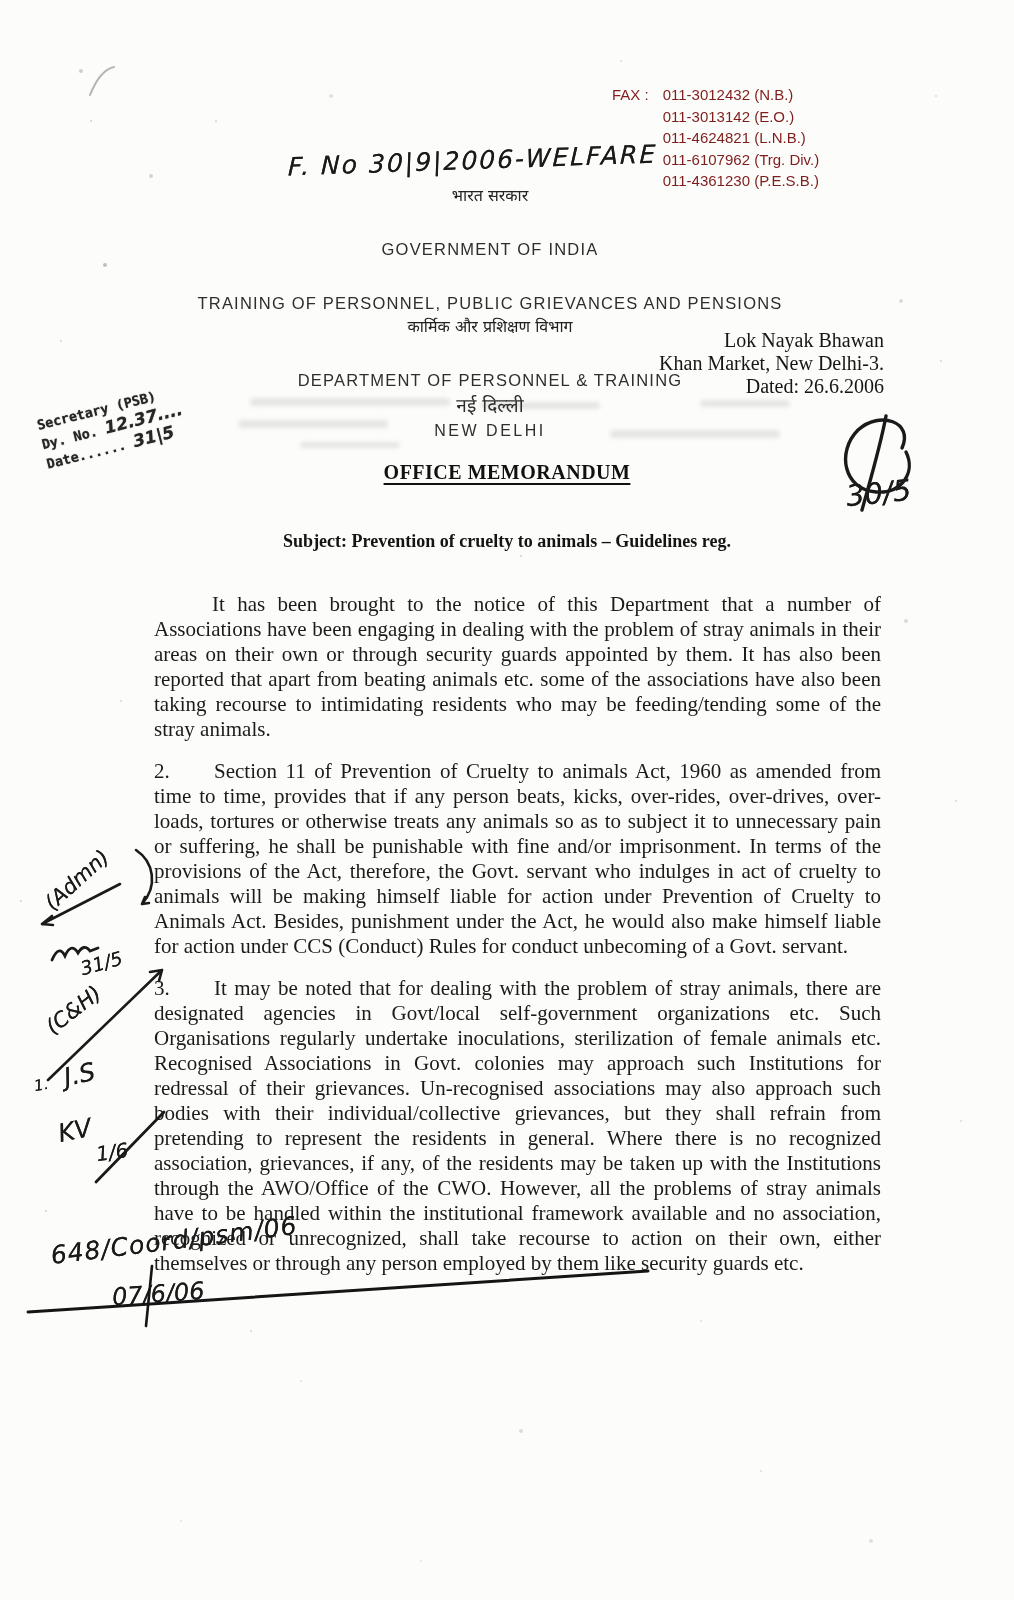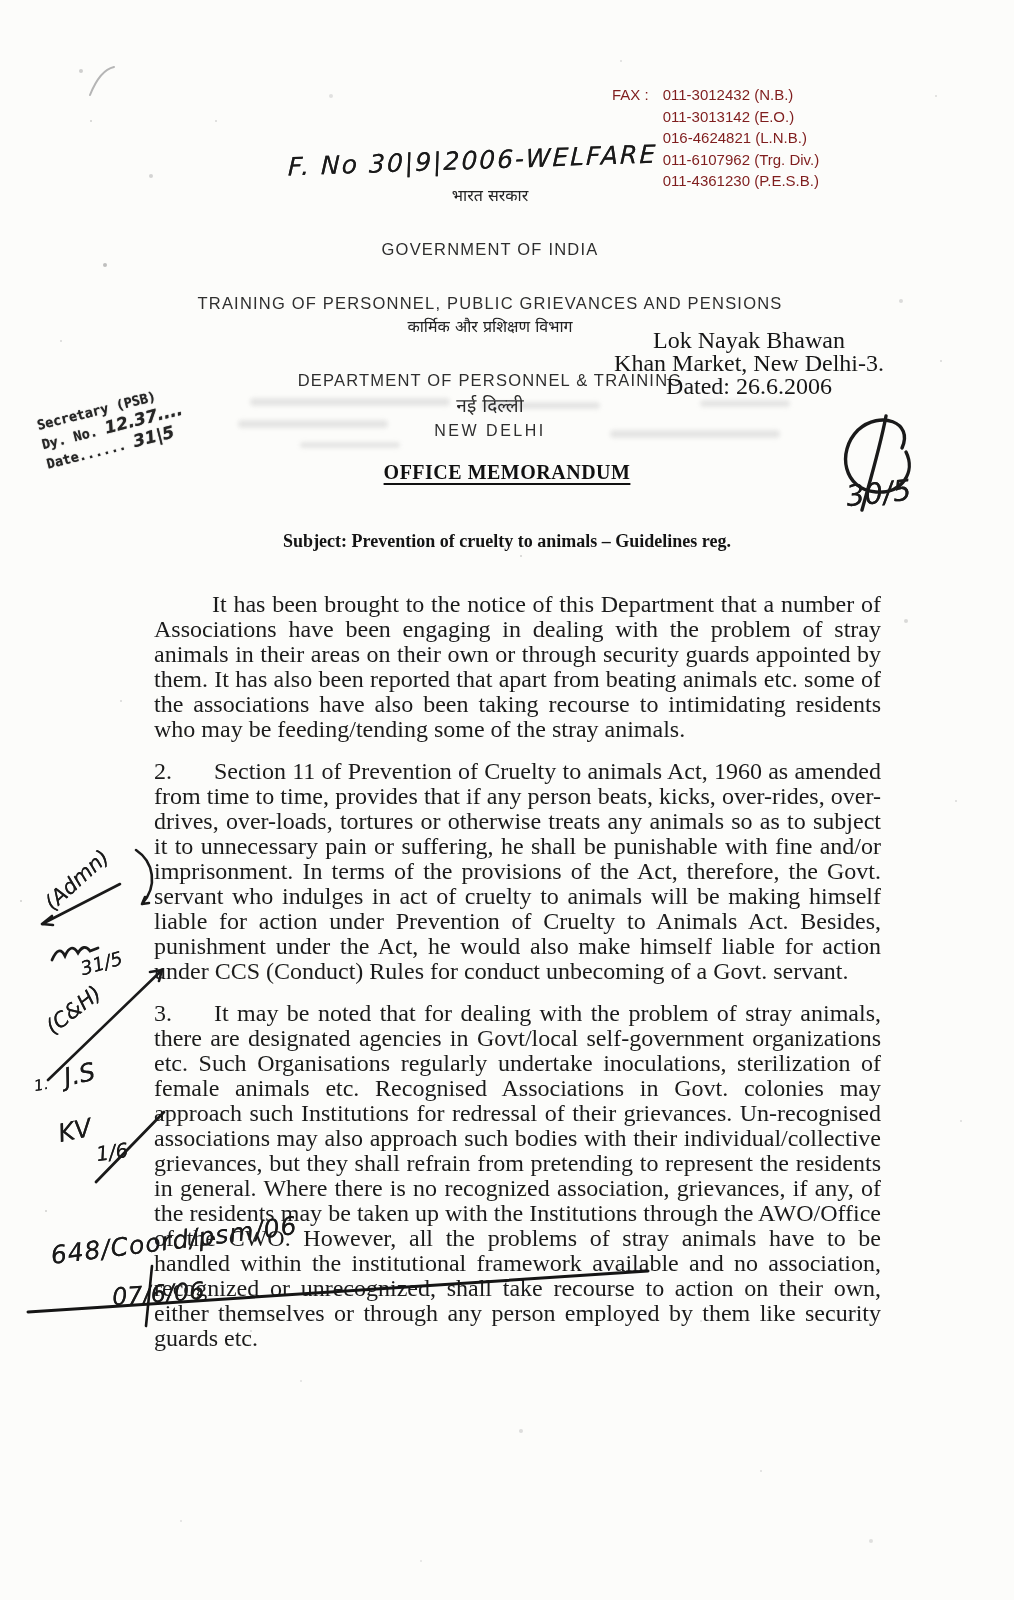--- a/index.html
+++ b/index.html
@@ -35,36 +35,36 @@
     text-shadow:0 0 .4px #333;}
   .fileno{position:absolute;top:146px;left:288px;font-size:25px;letter-spacing:2px;
     transform:rotate(-2deg) skewX(-4deg);}
   
   .hdr{position:absolute;top:184px;left:90px;width:800px;text-align:center;color:#2b2b2b;}
   .hdr .hi{font-family:"DejaVu Sans","Liberation Sans", sans-serif;font-size:16px;line-height:23px;color:#222;}
   .hdr .en{font-family:"Liberation Sans", sans-serif;font-size:16.5px;line-height:24px;letter-spacing:1.2px;color:#2e2e2e;margin-top:30px;}
   .hdr .city-hi{font-family:"DejaVu Sans","Liberation Sans", sans-serif;font-size:19px;line-height:26px;}
   .hdr .city-en{font-family:"Liberation Sans", sans-serif;font-size:16px;letter-spacing:2.5px;line-height:25px;color:#2e2e2e;}
   
-  .addr{position:absolute;top:329px;right:130px;text-align:center;font-size:24px;line-height:23px;color:#161616;}
+  .addr{position:absolute;top:329px;right:130px;text-align:right;font-size:20px;line-height:23px;color:#161616;}
   
   .stamp{position:absolute;top:398px;left:40px;transform:rotate(-14deg);
     font-family:"DejaVu Sans Mono", monospace;font-weight:bold;font-size:13.5px;
     color:#141414;line-height:19px;text-shadow:0 0 1px #444;opacity:.92;white-space:nowrap;}
   .stamp-hw{font-family:"DejaVu Sans", sans-serif;font-style:italic;font-size:17px;font-weight:bold;}
   
   .memo-title{position:absolute;top:461px;left:0;width:1014px;text-align:center;
     font-size:20px;font-weight:bold;letter-spacing:.5px;color:#111;}
   .memo-title span{text-decoration:underline;text-underline-offset:4px;}
   
   .subject{position:absolute;top:531px;left:0;width:1014px;text-align:center;
     font-size:18px;font-weight:bold;color:#141414;}
   
   .bodytext{position:absolute;top:592px;left:154px;width:727px;
-    font-size:24px;line-height:25px;text-align:justify;color:#1b1b1b;}
+    font-size:21px;line-height:25px;text-align:justify;color:#1b1b1b;}
   .bodytext p{margin:0 0 17px 0;}
   .bodytext p.indent{text-indent:58px;}
   .pnum{display:inline-block;width:60px;}
   
   .ann{position:absolute;white-space:nowrap;}
   .ann-admn{top:868px;left:38px;font-size:21px;transform:rotate(-42deg);}
   .ann-315{top:952px;left:80px;font-size:19px;transform:rotate(-16deg);}
   .ann-coah{top:998px;left:42px;font-size:21px;transform:rotate(-38deg);}
   .ann-one{top:1076px;left:34px;font-size:15px;transform:rotate(-10deg);}
   .ann-js{top:1060px;left:64px;font-size:25px;transform:rotate(-12deg);}
@@ -87,21 +87,21 @@
   <div class="smudge" style="top:402px;left:480px;width:120px;height:7px;"></div>
   <div class="smudge" style="top:430px;left:610px;width:170px;height:8px;"></div>
   <div class="smudge" style="top:400px;left:700px;width:90px;height:7px;"></div>
   <div class="smudge" style="top:442px;left:300px;width:100px;height:6px;"></div>
 
   <div class="fax">
     <div>FAX :</div>
     <div class="fax-lines">
       <div>011-3012432 (N.B.)</div>
       <div>011-3013142 (E.O.)</div>
-      <div>016-4624821 (L.N.B.)</div>
+      <div>011-4624821 (L.N.B.)</div>
       <div>011-6107962 (Trg. Div.)</div>
       <div>011-4361230 (P.E.S.B.)</div>
     </div>
   </div>
 
   <div class="hw fileno">F. No 30|9|2006-WELFARE</div>
 
   <div class="hdr">
     <div class="hi">भारत सरकार</div>
     <div class="en">GOVERNMENT OF INDIA</div>

